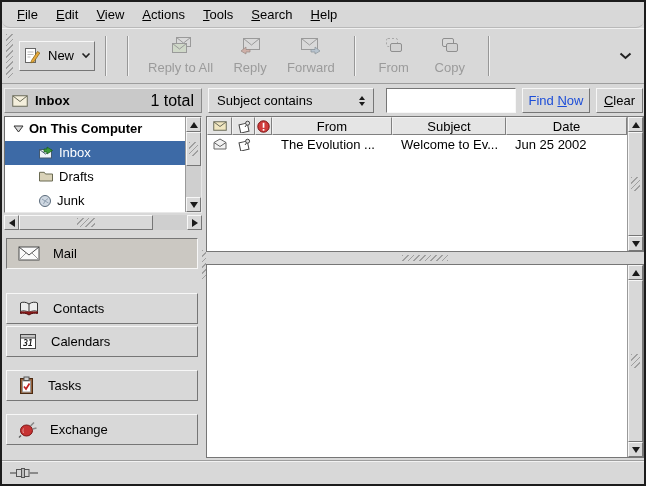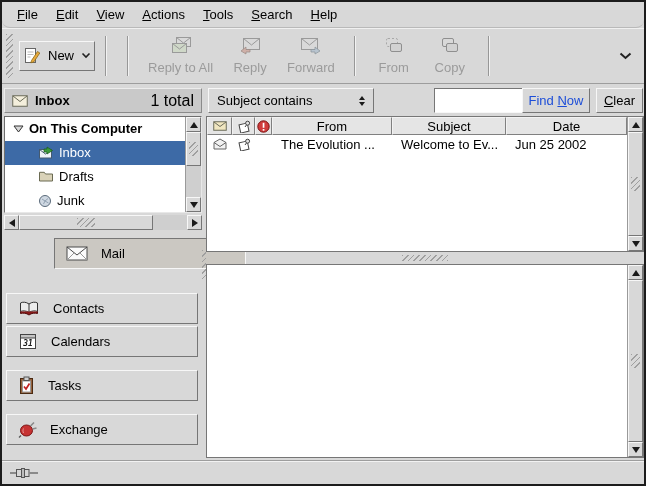--- a/index.html
+++ b/index.html
@@ -3,21 +3,21 @@
 <meta charset="utf-8">
 <style>
   * { box-sizing: border-box; margin: 0; padding: 0; }
   html,body { width:646px; height:486px; }
   body { font-family:"Liberation Sans", sans-serif; font-size:13px; color:#000; }
 
   .window { position:relative; width:646px; height:486px; background:#d8d8d8;
             outline:2px solid #1c1c1c; outline-offset:-2px; overflow:hidden; }
 
   .raised { border:1px solid; border-color:#f7f7f7 #767676 #767676 #f7f7f7; }
-  .sunken { border:1px solid; border-color:#767676 #f7f7f7 #f7f7f7 #767676;margin-left:48px; }
+  .sunken { border:1px solid; border-color:#767676 #f7f7f7 #f7f7f7 #767676; }
   .hatch  { background-image:repeating-linear-gradient(135deg,#9f9f9f 0,#9f9f9f 1px,transparent 1px,transparent 4px); }
 
   
   .menubar { position:absolute; top:2px; left:2px; right:2px; height:26px;
              display:flex; align-items:center; padding-left:6px;
              border-bottom:1px solid #b9b9b9;border-radius:8px; }
   .menu-item { padding:4px 9px; cursor:default; }
   .mn { text-decoration:underline; }
 
   

